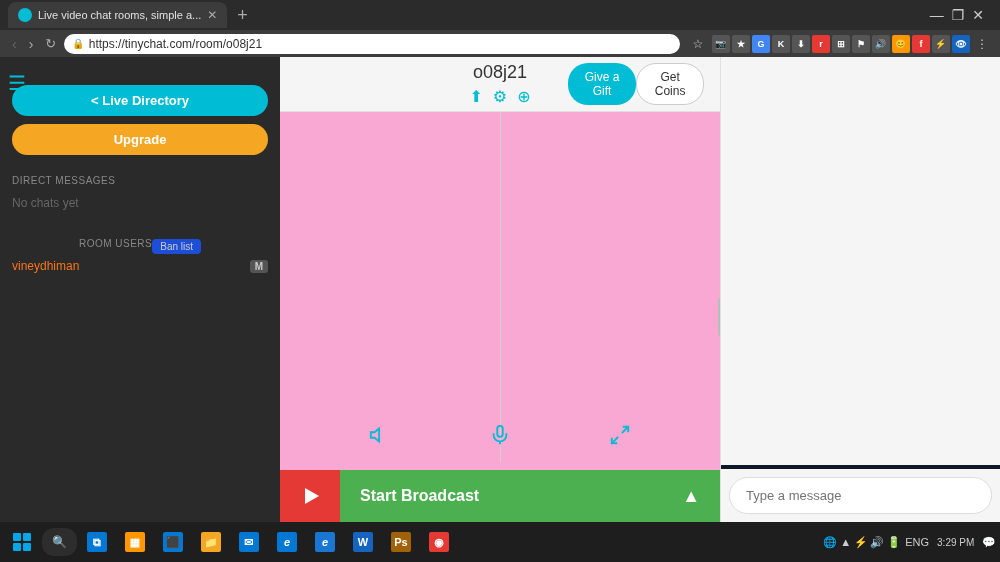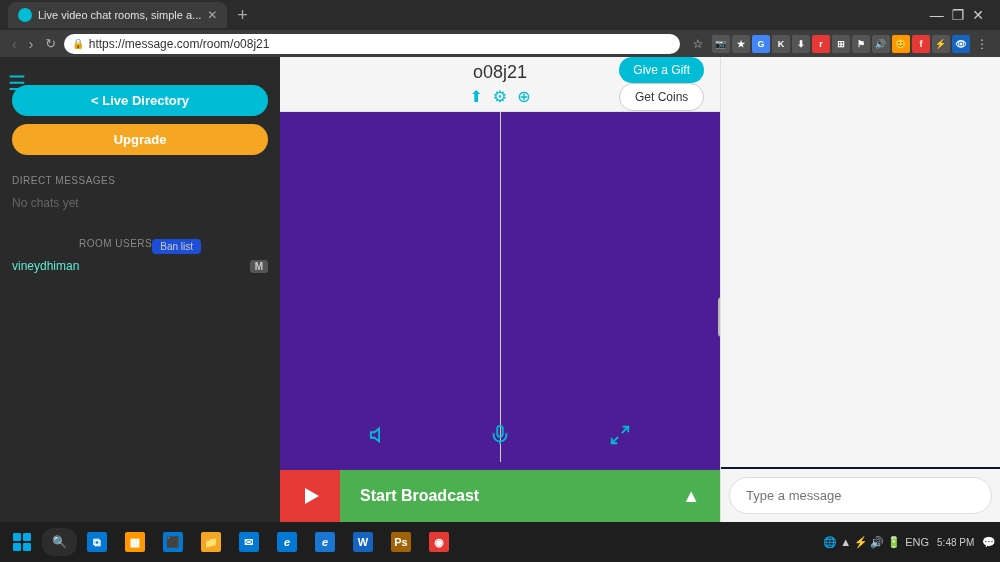--- a/index.html
+++ b/index.html
@@ -201,21 +201,21 @@
       cursor: pointer;
     }
     .user-item {
       display: flex;
       align-items: center;
       justify-content: space-between;
       padding: 4px 0;
     }
     .user-name {
       font-size: 12px;
-      color: #5eead4;
+      color: #f97316;
     }
     .user-badge {
       background: #555;
       color: #ccc;
       border-radius: 3px;
       padding: 1px 5px;
       font-size: 10px;
       font-weight: bold;
     }
     .sidebar-bottom {
@@ -265,21 +265,21 @@
       gap: 10px;
       align-items: center;
     }
     .header-icon {
       color: #00bcd4;
       font-size: 18px;
       cursor: pointer;
     }
     .header-right-btns {
       display: flex;
-      flex-direction: column;
+      flex-direction: row;
     }
     .give-gift-btn {
       background: #00bcd4;
       color: white;
       border: none;
       border-radius: 20px;
       padding: 6px 14px;
       font-size: 12px;
       cursor: pointer;
     }
@@ -287,21 +287,21 @@
       background: white;
       color: #333;
       border: 1px solid #ccc;
       border-radius: 20px;
       padding: 6px 14px;
       font-size: 12px;
       cursor: pointer;
     }
     .video-area {
       flex: 1;
-      background: #4c1d95;
+      background: #f9a8d4;
       display: flex;
       flex-direction: column;
       position: relative;
     }
     .video-controls {
       position: absolute;
       bottom: 60px;
       left: 0;
       right: 0;
       display: flex;
@@ -382,21 +382,21 @@
       flex-shrink: 0;
       position: relative;
     }
     .chat-messages {
       flex: 1;
       padding: 8px;
       overflow-y: auto;
     }
     .chat-input-area {
       padding: 8px;
-      border-top: 2px solid #0f172a;
+      border-top: 4px solid #0f172a;
       position: absolute;
       bottom: 0;
       left: 0;
       right: 0;
     }
     .chat-input {
       width: 100%;
       background: white;
       border: 1px solid #ddd;
       border-radius: 20px;
@@ -533,21 +533,21 @@
       <span style="color:#ccc;font-size:14px;cursor:pointer;">❐</span>
       <span style="color:#ccc;font-size:14px;cursor:pointer;">✕</span>
     </div>
   </div>
   <div class="nav-bar">
     <span class="nav-btn disabled">‹</span>
     <span class="nav-btn">›</span>
     <span class="nav-btn reload-btn">↻</span>
     <div class="address-bar">
       <span class="lock-icon">🔒</span>
-      <span style="font-size:12px;color:#333;">https://message.com/room/o08j21</span>
+      <span style="font-size:12px;color:#333;">https://tinychat.com/room/o08j21</span>
     </div>
     <div class="nav-icons">
       <div class="nav-icon-btn">☆</div>
       <div class="extension-icons">
         <div class="ext-icon" style="background:#555;color:#fff;">📷</div>
         <div class="ext-icon" style="background:#555;color:#fff;">★</div>
         <div class="ext-icon" style="background:#4285f4;color:#fff;">G</div>
         <div class="ext-icon" style="background:#555;color:#fff;">K</div>
         <div class="ext-icon" style="background:#555;color:#fff;">⬇</div>
         <div class="ext-icon" style="background:#e53935;color:#fff;">r</div>
@@ -715,17 +715,17 @@
   <div class="taskbar-right">
     <div class="taskbar-sys-icons">
       <span>🌐</span>
       <span>▲</span>
       <span>⚡</span>
       <span>🔊</span>
       <span>🔋</span>
     </div>
     <span>ENG</span>
     <div class="taskbar-time">
-      <span>5:48 PM</span>
+      <span>3:29 PM</span>
     </div>
     <span>💬</span>
   </div>
 </div>
 
 </body></html>

